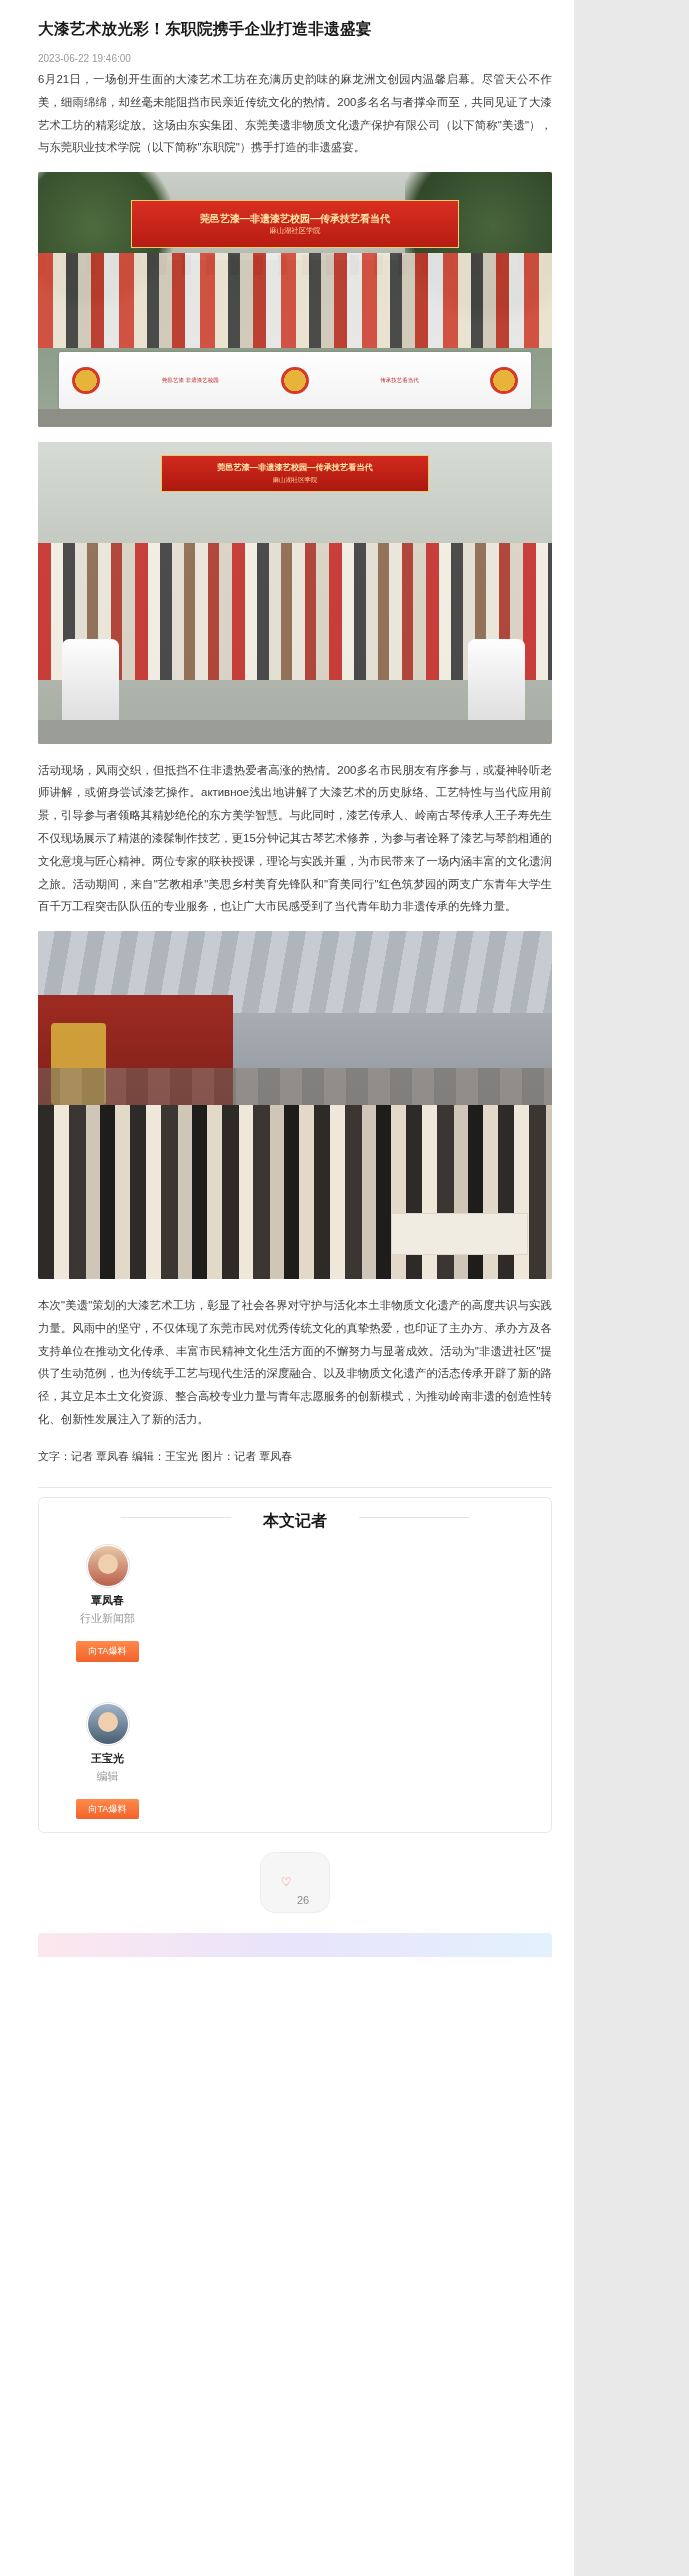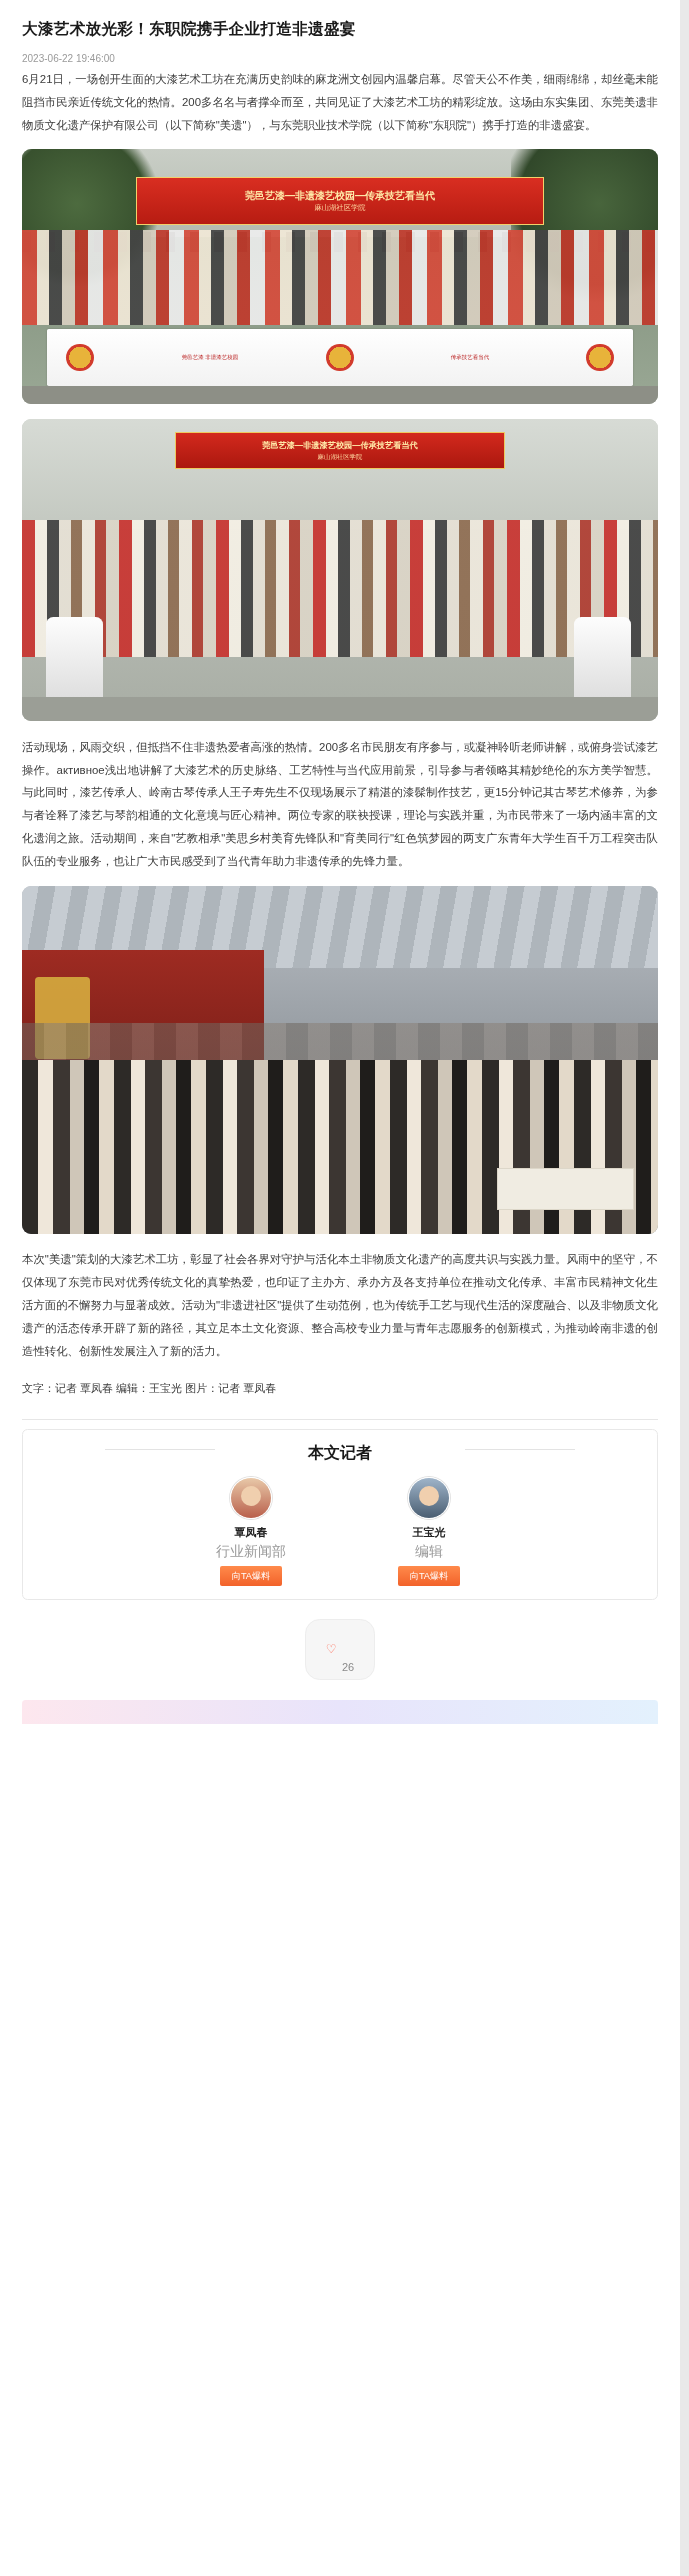--- a/index.html
+++ b/index.html
@@ -4,24 +4,24 @@
 <style>
   * { box-sizing: border-box; }
   html, body { margin: 0; padding: 0; }
   body {
     width: 690px;
     background: #e9e9e9;
     font-family: "Liberation Sans", sans-serif;
     color: #222;
   }
   .page {
-    width: 680px;
+    width: 574px;
     min-height: 2576px;
     background: #ffffff;
-    padding: 0 0 0 0;
+    padding: 0 0 0 16px;
     position: relative;
   }
   .inner {
     padding: 16.5px 22px 0 22px;
   }
   .title {
     font-size: 15.6px;
     font-weight: bold;
     color: #1a1a1a;
     line-height: 1.5;
@@ -48,21 +48,21 @@
     line-height: 2.0;
     color: #3b3b3b;
     margin: 0 0 13px 0;
     text-align: justify;
     text-justify: inter-ideograph;
   }
   .photo {
     width: 100%;
     margin: 5.5px 0 14.7px 0;
     display: block;
-    border-radius: 9px;
+    border-radius: 2px;
     overflow: hidden;
     position: relative;
   }
   
   .photo1 {
     height: 255px;
     background: linear-gradient(#93a98c 0%, #7d9079 22%, #6f8b6d 40%, #8b9a86 60%, #9aa895 100%);
   }
   .ph1-bldg {
     position: absolute; left: 0; top: 0; width: 100%; height: 88px;
@@ -210,41 +210,42 @@
     height: 0.9px;
     background: #e3e3e3;
   }
   .reporters-head:before { left: 82px; }
   .reporters-head:after { right: 82px; }
   .reporters-row {
     display: flex;
     justify-content: center;
     gap: 41px;
     padding: 1.8px 0 0 0;
+    flex-direction: column;
   }
   .reporter {
     width: 137px;
     text-align: center;
   }
   .avatar {
     width: 42px; height: 42px; border-radius: 50%;
     margin: 0 auto 6.4px auto;
     border: 1.8px solid #fff;
     box-shadow: 0 0 0 0.9px #e0e0e0;
     overflow: hidden;
     position: relative;
   }
   .avatar.a1 { background: linear-gradient(#e8c8a8, #b9604c); }
   .avatar.a2 { background: linear-gradient(#9fb4c9, #4a5e72); }
   .avatar .face {
     position: absolute; left: 50%; top: 46%; transform: translate(-50%,-50%);
     width: 20px; height: 20px; border-radius: 50%; background: #f0cfae;
   }
   .rep-name { font-size: 11px; color: #222; font-weight: bold; margin-bottom: 2.7px; }
-  .rep-role { font-size: 14px; color: #999; margin-bottom: 5px; }
+  .rep-role { font-size: 11px; color: #999; margin-bottom: 15px; }
   .rep-btn {
     display: inline-block;
     font-size: 9.2px;
     color: #fff;
     background: linear-gradient(#ff8a4b, #f2622a);
     border-radius: 2px;
     padding: 3.7px 12px;
     border: none;
     cursor: pointer;
   }

